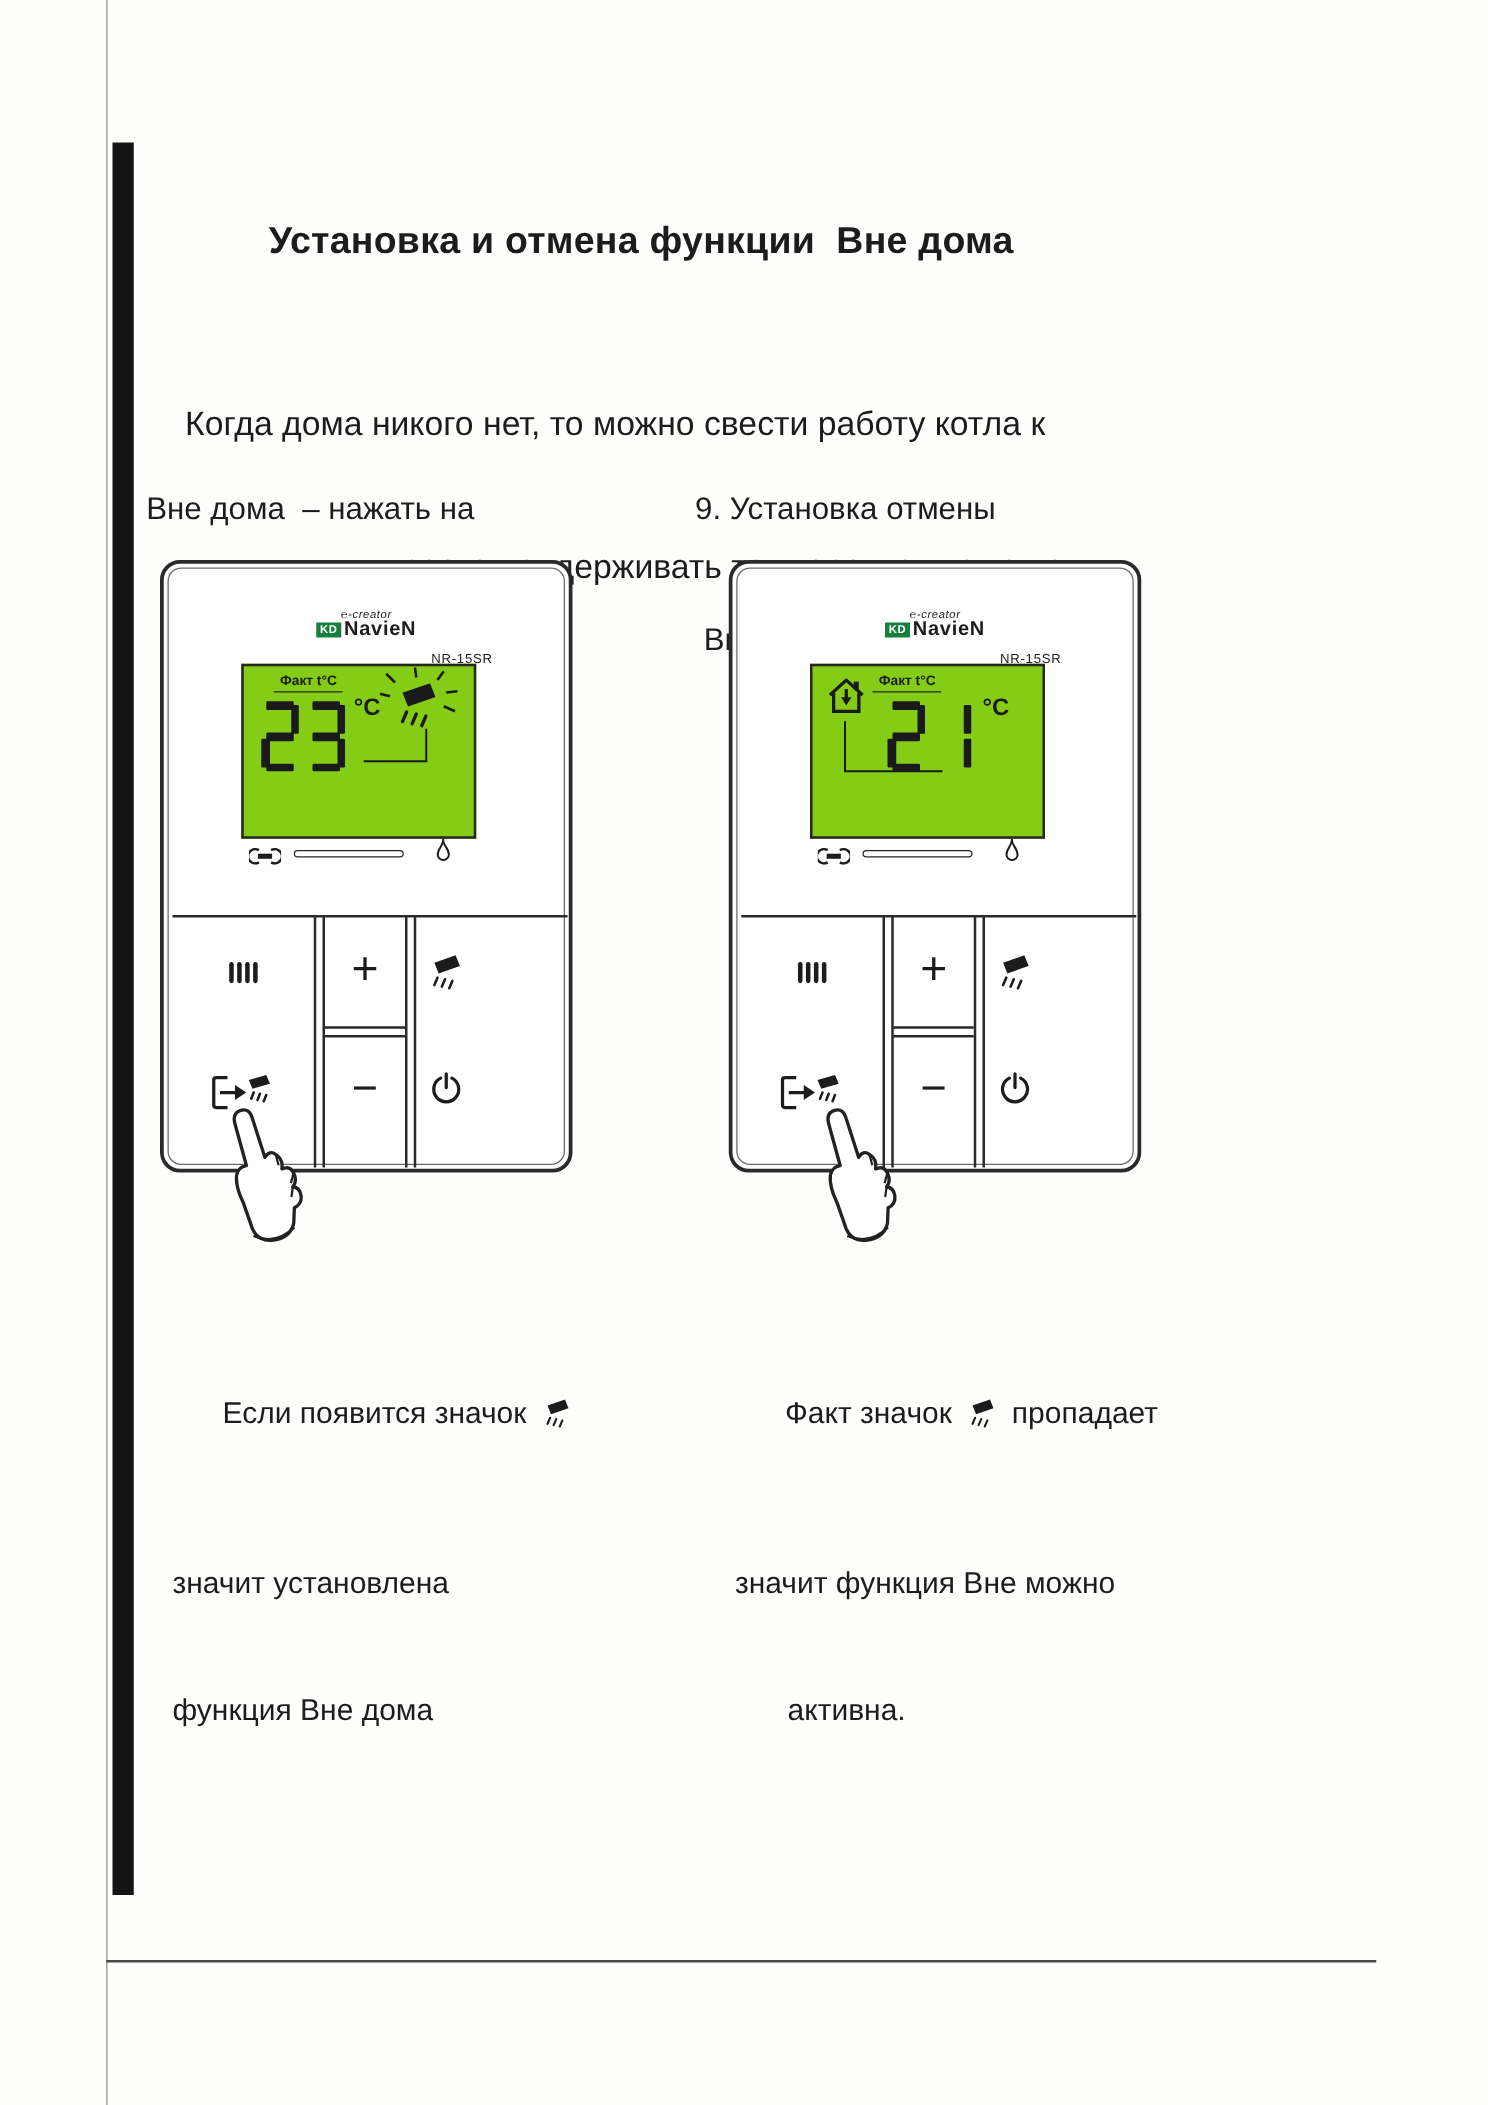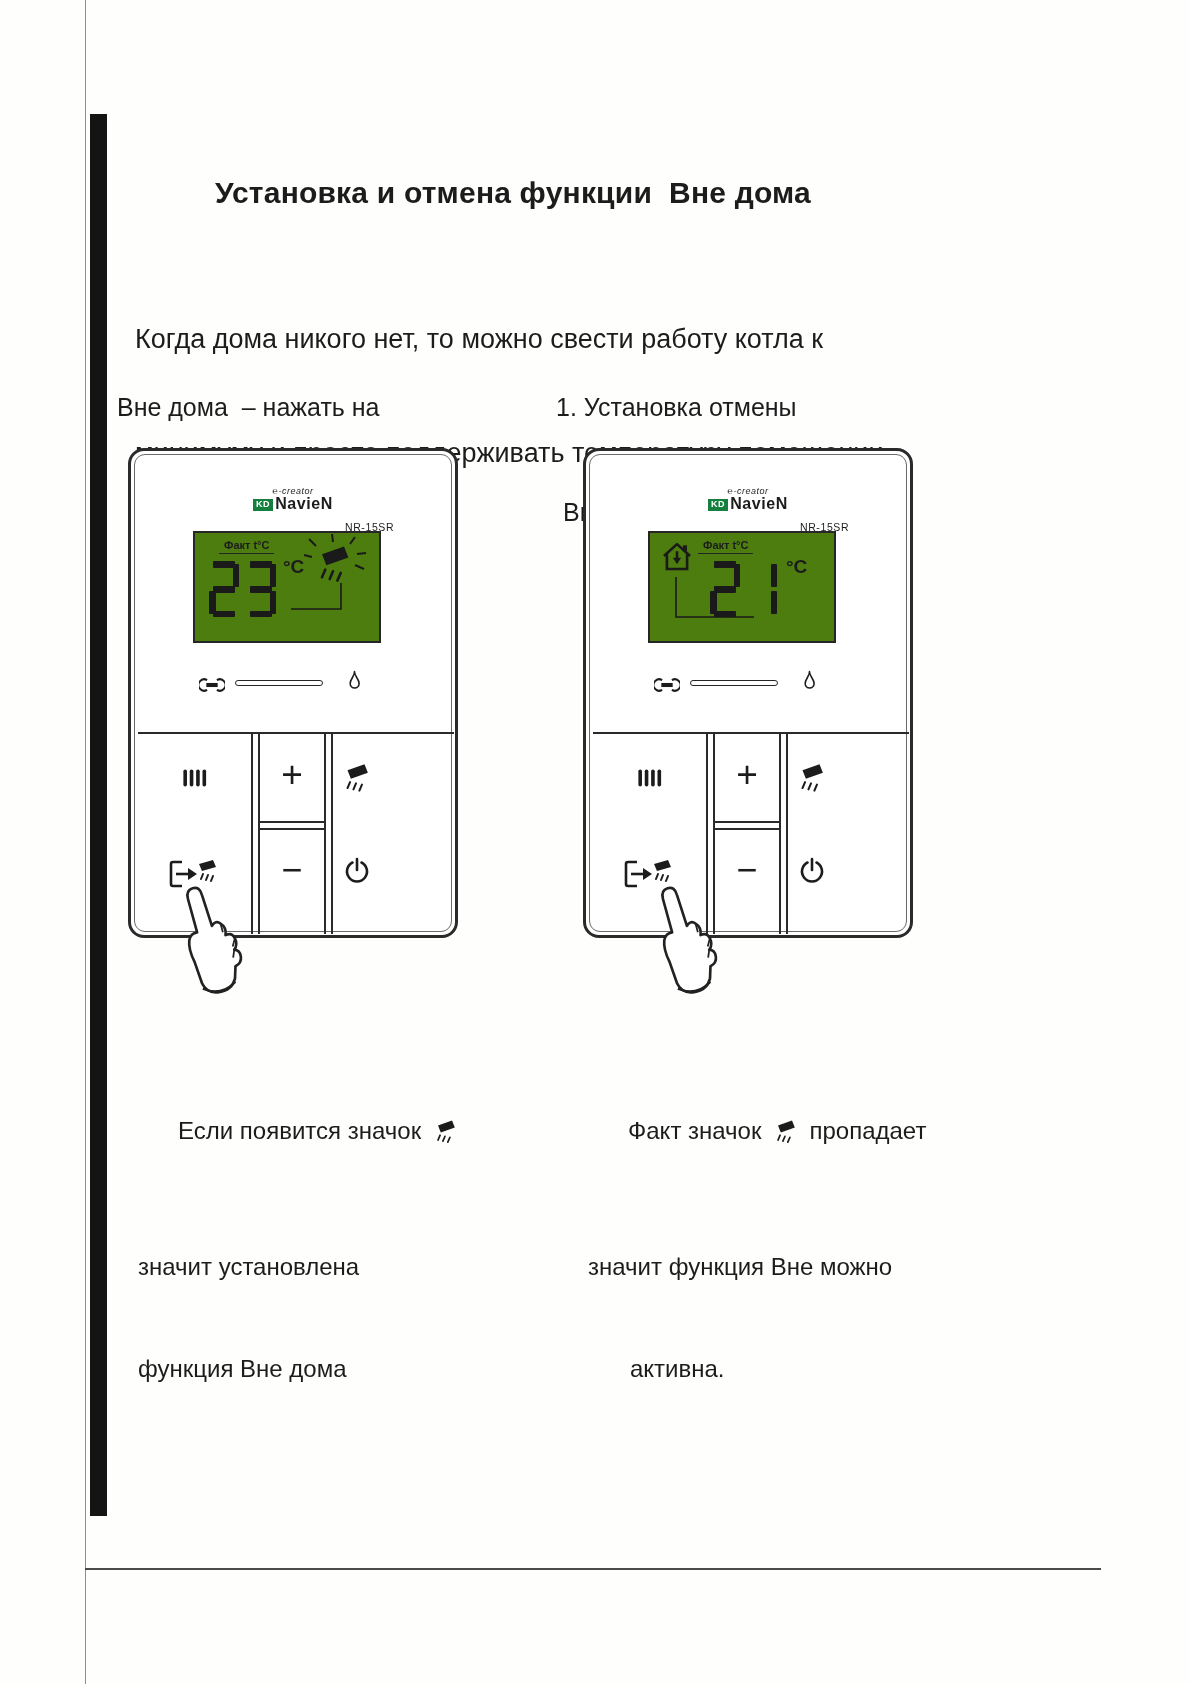--- a/index.html
+++ b/index.html
@@ -10,41 +10,41 @@
   }
   .abs{position:absolute}
   .prew{white-space:pre-wrap}
 
   
   .edge-line{left:85px;top:0;width:1px;height:1684px;background:#8f8f8f}
   .black-bar{left:90px;top:114px;width:17px;height:1402px;background:#141414}
   .bottom-rule{left:85px;top:1568px;width:1016px;height:2px;background:#4a4a4a}
 
   .title{left:215px;top:176px;font-size:30px;font-weight:700;letter-spacing:.2px}
-  .intro{left:135px;top:244px;font-size:27px;line-height:38px}
+  .intro{left:148px;top:244px;font-size:27px;line-height:38px}
   .step{font-size:25px;line-height:35px;top:320px;width:440px}
   .step-1{left:110px}
   .step-2{left:556px}
   .step .inline-icon{vertical-align:-8px;margin-left:10px;color:#1c1c1c}
 
   
   .device{
     position:absolute;top:448px;width:330px;height:490px;background:#fff;
     border:3px solid #2a2a2a;border-radius:16px;padding-left:28px;
   }
   .device-1{left:128px}
   .device-2{left:583px}
   .device-inner{position:absolute;inset:3px;border:1px solid #6a6a6a;border-radius:11px}
   .logo{left:0;right:0;top:36px;text-align:center;line-height:1.05}
   .logo-top{font-size:9px;font-style:italic;letter-spacing:.5px}
   .logo-main{font-size:16px;font-weight:800;letter-spacing:.6px}
   .kd{display:inline-block;background:#15803d;color:#fff;font-size:9px;font-weight:700;padding:1px 3px;margin-right:2px;vertical-align:2px}
   .model{top:70px;left:214px;font-size:10.5px;letter-spacing:.6px}
 
-  .lcd{left:62px;top:80px;width:188px;height:112px;border:2px solid #262626;background:#4d7c0f}
+  .lcd{left:62px;top:80px;width:188px;height:140px;border:2px solid #262626;background:#84cc16}
   .lcd-label{position:absolute;font-size:11px;font-weight:700;border-bottom:1.5px solid #262626;padding:1px 5px 2px}
   .lcd-1 .lcd-label{left:24px;top:5px}
   .lcd-2 .lcd-label{left:48px;top:5px}
   .temp-row{position:absolute;top:28px}
   .lcd-1 .temp-row{left:14px}
   .lcd-2 .temp-row{left:60px}
   .unit{position:absolute;top:23px;font-size:19px;font-weight:700}
   .lcd-1 .unit{left:88px}
   .lcd-2 .unit{left:136px}
   .lcd-art{position:absolute;left:0;top:0;width:184px;height:112px;color:#1a1a1a}
@@ -156,21 +156,21 @@
   <div class="abs step step-1 prew">
     <div> Вне дома  – нажать на</div>
     <div>
       <span>кнопку</span><svg class="inline-icon" width="46" height="30" viewBox="0 0 52 34">
           <use href="#sym-exit-shower"></use>
         </svg>
     </div>
   </div>
 
   <div class="abs step step-2 prew">
-    <div>1. Установка отмены</div>
+    <div>9. Установка отмены</div>
     <div> Вне дома  – нажать на</div>
     <div>
       <span>кнопку</span><svg class="inline-icon" width="46" height="30" viewBox="0 0 52 34">
           <use href="#sym-exit-shower"></use>
         </svg>
     </div>
   </div>
 
   <div class="device device-1">
     <div class="device-inner"></div>

